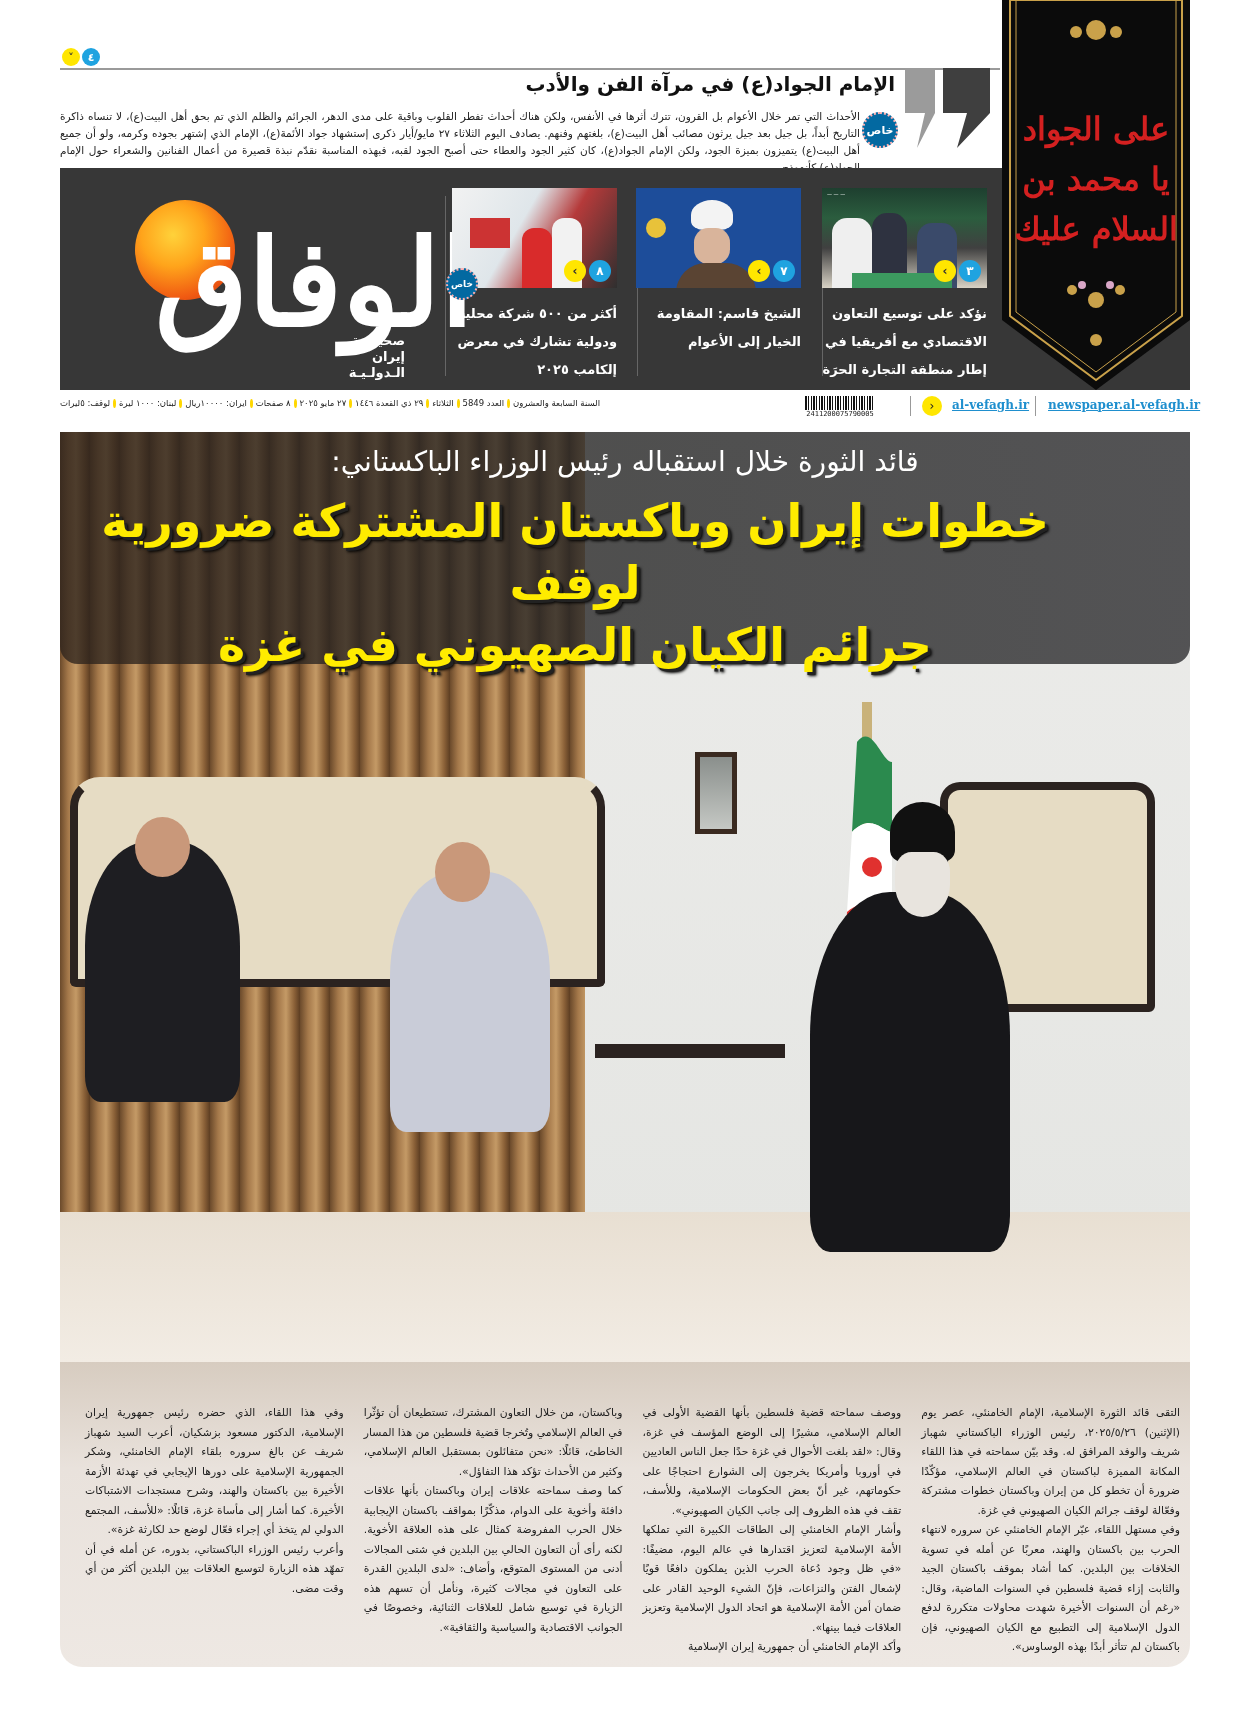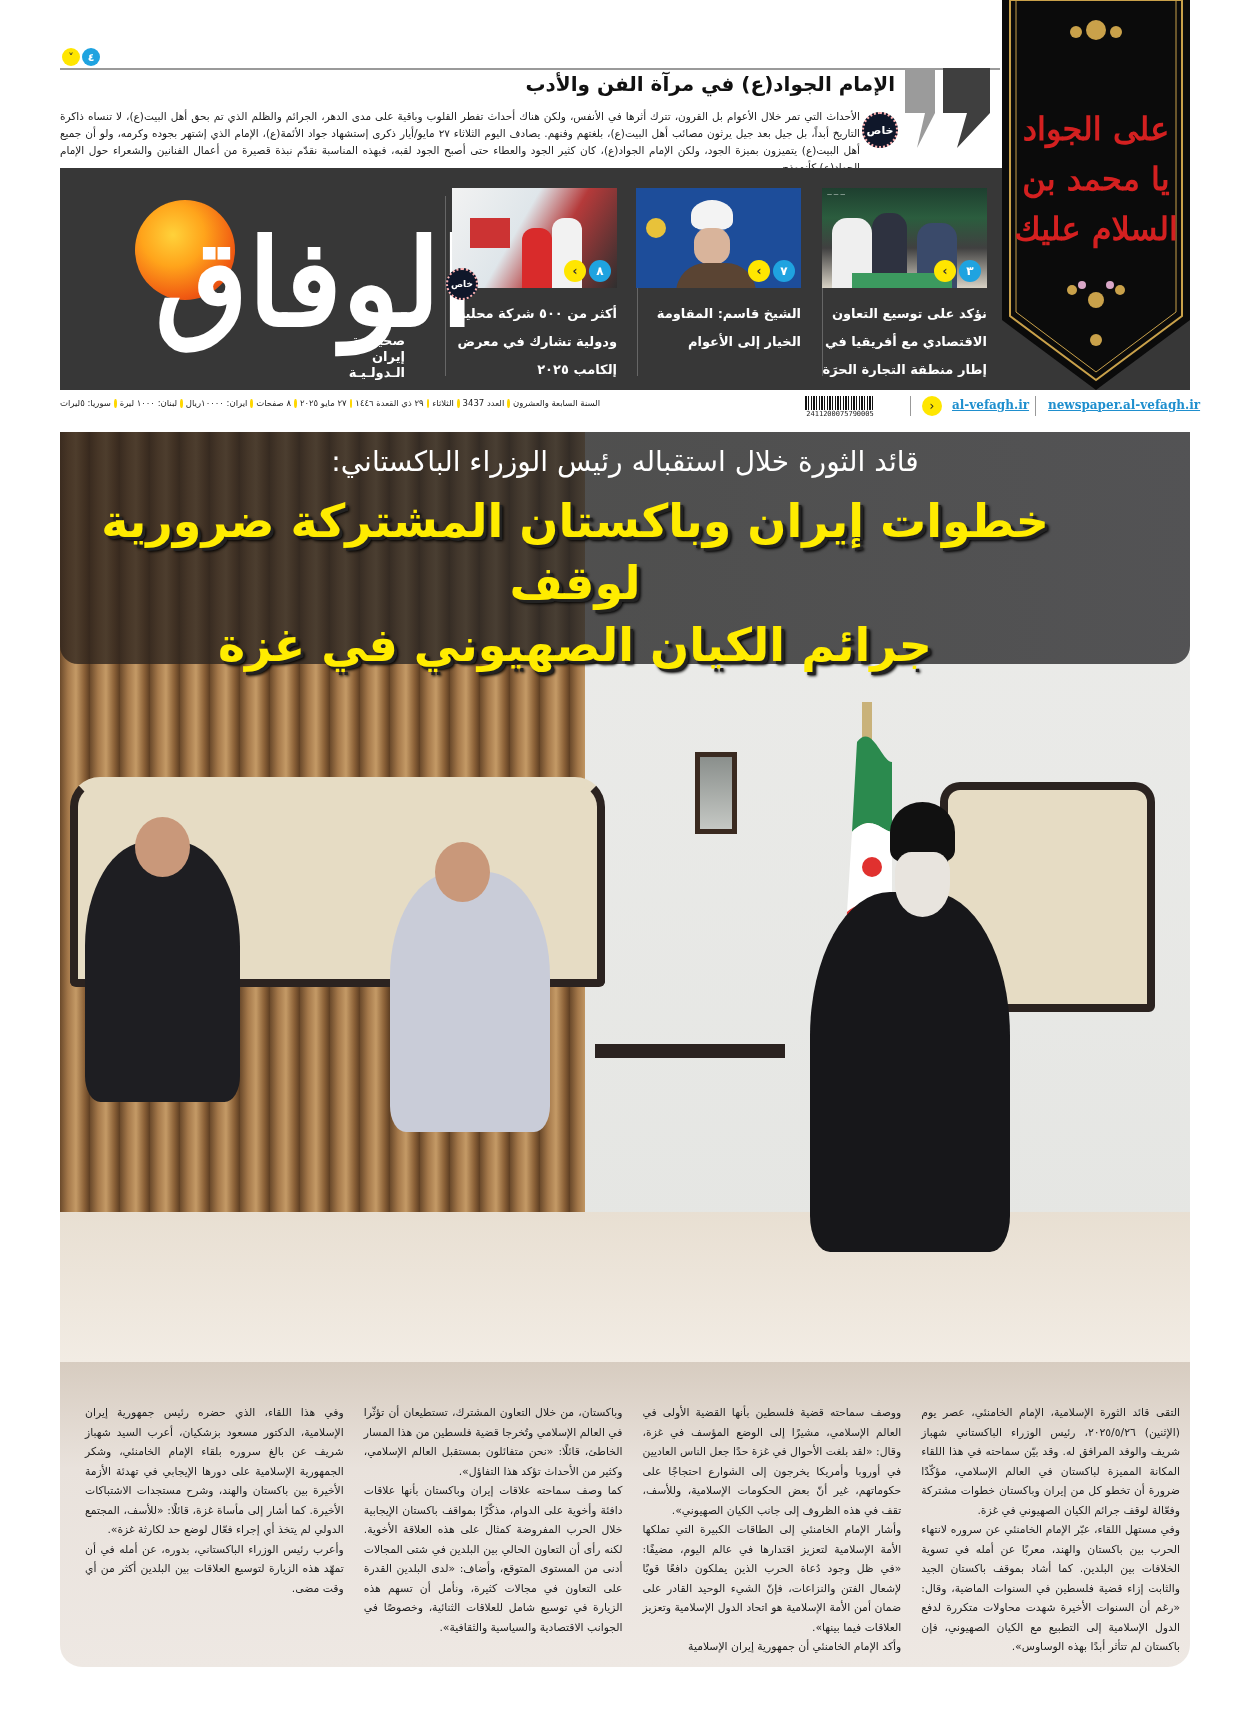--- a/index.html
+++ b/index.html
@@ -11,21 +11,21 @@
   .badge-circle { width: 18px; height: 18px; border-radius: 50%; display: flex; align-items: center; justify-content: center; font-size: 11px; font-weight: bold; }
   .badge-yellow { background: #ffe600; color: #333; }
   .badge-blue { background: #1fa3e0; color: #fff; }
 
   .top-rule { position: absolute; left: 60px; top: 68px; width: 940px; height: 2px; background: #9a9a9a; }
 
   
   .feature-title { position: absolute; right: 355px; top: 72px; font-size: 20px; font-weight: bold; direction: rtl; color: #111; }
   .feature-body { position: absolute; left: 60px; top: 108px; width: 800px; font-size: 10.5px; line-height: 17px; direction: rtl; text-align: justify; color: #222; }
   .quote-mark { position: absolute; left: 905px; top: 68px; width: 85px; height: 80px; }
-  .exclusive-stamp { position: absolute; width: 36px; height: 36px; border-radius: 50%; background: #0f172a; border: 2px dotted #ffb3b3; color: #fff; font-size: 11px; font-weight: bold; display: flex; align-items: center; justify-content: center; direction: rtl; }
+  .exclusive-stamp { position: absolute; width: 36px; height: 36px; border-radius: 50%; background: #0369a1; border: 2px dotted #ffb3b3; color: #fff; font-size: 11px; font-weight: bold; display: flex; align-items: center; justify-content: center; direction: rtl; }
 
   
   .masthead { position: absolute; left: 60px; top: 168px; width: 1130px; height: 222px; background: #373737; }
   .logo-area { position: absolute; left: 40px; top: 20px; width: 330px; height: 185px; }
   .logo-globe { position: absolute; left: 35px; top: 12px; width: 100px; height: 100px; border-radius: 50%;
      background: radial-gradient(circle at 38% 35%, #ffd23a 0%, #ffa41b 35%, #f05a12 70%, #c7300a 100%); }
   .logo-text { position: absolute; left: 55px; top: 5px; font-family: "DejaVu Serif", serif; font-size: 120px; font-weight: bold; color: #fff; direction: rtl; line-height: 180px; letter-spacing: -4px; }
   .logo-sub { position: absolute; left: 225px; top: 145px; color: #fff; font-size: 13px; font-weight: bold; direction: rtl; line-height: 16px; text-align: right; width: 80px; }
 
   .teaser { position: absolute; top: 20px; width: 165px; }
@@ -173,35 +173,35 @@
     </g>
   <g fill="#d9a7c7">
       <circle cx="80" cy="285" r="4"></circle>
       <circle cx="108" cy="285" r="4"></circle>
     </g>
 </svg>
 
 <div class="info-line">
   <span>السنة السابعة والعشرون</span>
     <span class="dot"></span>
-  <span>العدد 3437</span>
+  <span>العدد 5849</span>
     <span class="dot"></span>
   <span>الثلاثاء</span>
     <span class="dot"></span>
   <span>٢٩ ذي القعدة ١٤٤٦</span>
     <span class="dot"></span>
   <span>٢٧ مايو ٢٠٢٥</span>
     <span class="dot"></span>
   <span>٨ صفحات</span>
     <span class="dot"></span>
   <span>ايران: ١٠٠٠٠ريال</span>
     <span class="dot"></span>
   <span>لبنان: ١٠٠٠ ليرة</span>
     <span class="dot"></span>
-  <span>سوريا: ٥ليرات</span>
+  <span>لوقف: ٥ليرات</span>
 </div>
 
 <div class="barcode">
   <div class="barcode-bars"></div>
   <div class="barcode-num">2411200075790005</div>
 </div>
 <div class="url-divider" style="left:910px;"></div>
 <div class="url-arrow">›</div>
 <a class="url-link" style="left:952px;">al-vefagh.ir</a>
 <div class="url-divider" style="left:1035px;"></div>

